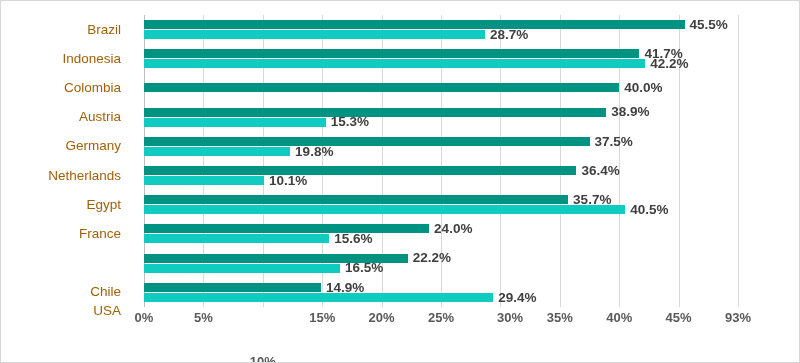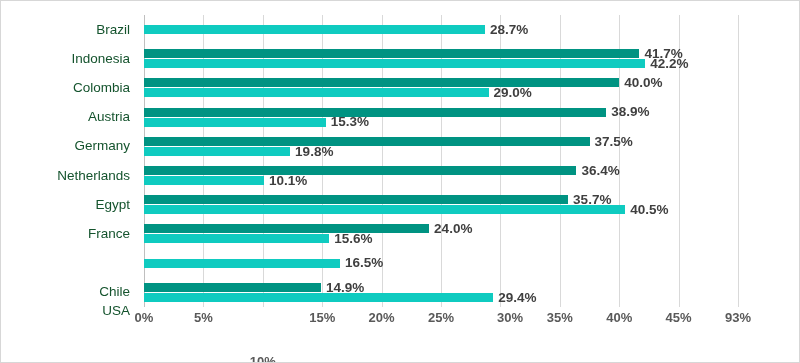--- a/index.html
+++ b/index.html
@@ -80,24 +80,24 @@
   
   #cat-labels {
     position: absolute;
     left: 0;
     top: 14px;
     width: 136px;
     height: 292px;
   }
   .cat-label {
     position: absolute;
-    right: 7px;
+    right: 16px;
     text-align: right;
     font-size: 13.5px;
-    color: #14532d;
+    color: #a16207;
     white-space: nowrap;
     line-height: 1;
   }
 
   
   #x-axis {
     position: absolute;
     left: 143px;
     top: 310px;
     width: 594px;
@@ -158,43 +158,43 @@
         <div class="gridline" style="left: 297px;"></div>
         <div class="gridline" style="left: 356.4px;"></div>
         <div class="gridline" style="left: 415.8px;"></div>
         <div class="gridline" style="left: 475.2px;"></div>
         <div class="gridline" style="left: 534.6px;"></div>
         <div class="gridline" style="left: 594px;"></div>
       </div>
     <div id="bars">
         <div class="cat-row" style="top: 0px; height: 29.2px;">
           <div class="bar-line">
+            <div class="bar cmms" title="Brazil — CMMS: 45.5%" style="width: 540.54px;"></div>
+            <span class="bar-label">45.5%</span>
+          </div>
+          <div class="bar-line">
             <div class="bar allics" title="Brazil — All ICS: 28.7%" style="width: 340.956px;"></div>
             <span class="bar-label">28.7%</span>
           </div>
         </div>
         <div class="cat-row" style="top: 29.2px; height: 29.2px;">
           <div class="bar-line">
             <div class="bar cmms" title="Indonesia — CMMS: 41.7%" style="width: 495.396px;"></div>
             <span class="bar-label">41.7%</span>
           </div>
           <div class="bar-line">
             <div class="bar allics" title="Indonesia — All ICS: 42.2%" style="width: 501.336px;"></div>
             <span class="bar-label">42.2%</span>
           </div>
         </div>
         <div class="cat-row" style="top: 58.4px; height: 29.2px;">
           <div class="bar-line">
             <div class="bar cmms" title="Colombia — CMMS: 40.0%" style="width: 475.2px;"></div>
             <span class="bar-label">40.0%</span>
           </div>
-          <div class="bar-line">
-            <div class="bar allics" title="Colombia — All ICS: 29.0%" style="width: 344.52px;"></div>
-            <span class="bar-label">29.0%</span>
-          </div>
         </div>
         <div class="cat-row" style="top: 87.6px; height: 29.2px;">
           <div class="bar-line">
             <div class="bar cmms" title="Austria — CMMS: 38.9%" style="width: 462.132px;"></div>
             <span class="bar-label">38.9%</span>
           </div>
           <div class="bar-line">
             <div class="bar allics" title="Austria — All ICS: 15.3%" style="width: 181.764px;"></div>
             <span class="bar-label">15.3%</span>
           </div>
@@ -233,20 +233,24 @@
           <div class="bar-line">
             <div class="bar cmms" title="France — CMMS: 24.0%" style="width: 285.12px;"></div>
             <span class="bar-label">24.0%</span>
           </div>
           <div class="bar-line">
             <div class="bar allics" title="France — All ICS: 15.6%" style="width: 185.328px;"></div>
             <span class="bar-label">15.6%</span>
           </div>
         </div>
         <div class="cat-row" style="top: 233.6px; height: 29.2px;">
+          <div class="bar-line">
+            <div class="bar cmms" title="USA — CMMS: 22.2%" style="width: 263.736px;"></div>
+            <span class="bar-label">22.2%</span>
+          </div>
           <div class="bar-line">
             <div class="bar allics" title="USA — All ICS: 16.5%" style="width: 196.02px;"></div>
             <span class="bar-label">16.5%</span>
           </div>
         </div>
         <div class="cat-row" style="top: 262.8px; height: 29.2px; text-align: center;">
           <div class="bar-line">
             <div class="bar cmms" title="Chile — CMMS: 14.9%" style="width: 177.012px;"></div>
             <span class="bar-label">14.9%</span>
           </div>

